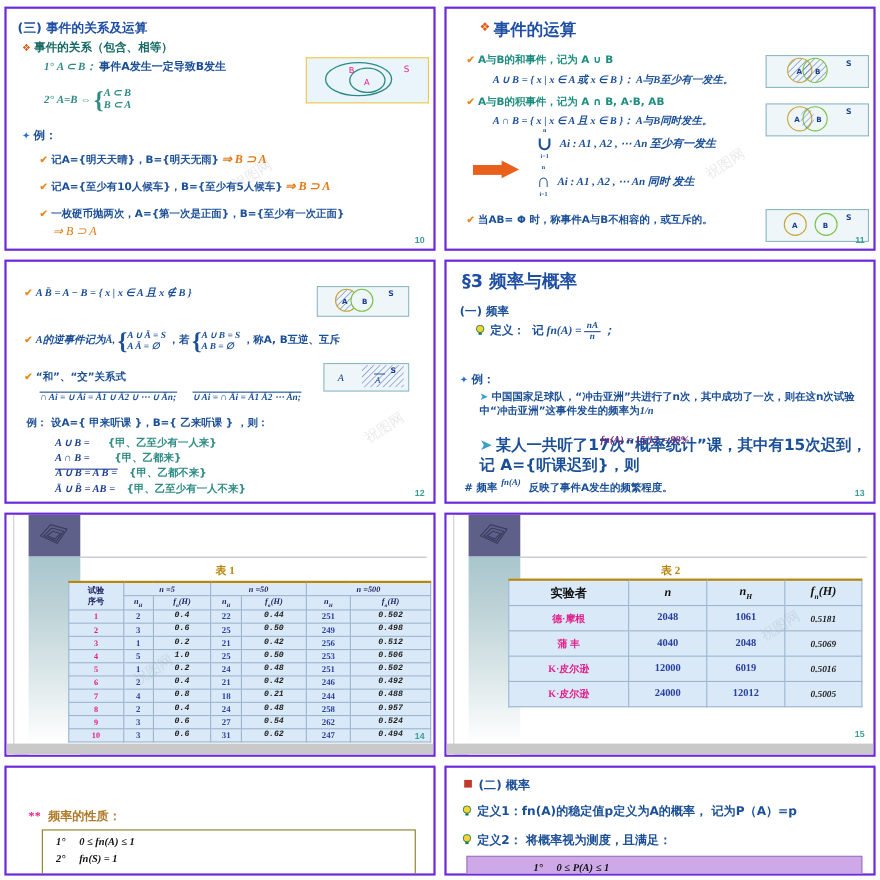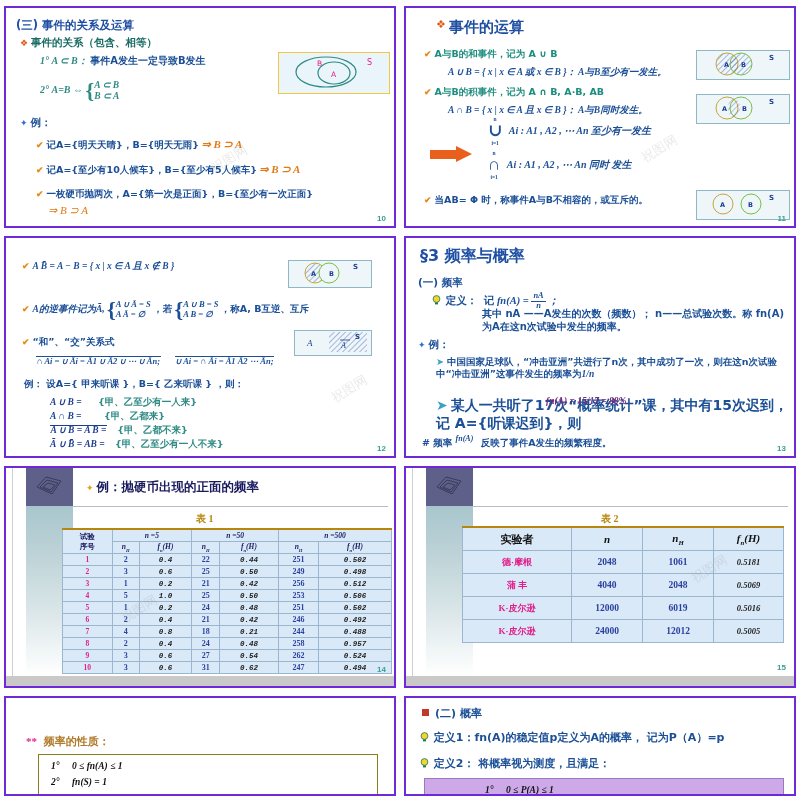--- a/index.html
+++ b/index.html
@@ -367,21 +367,20 @@
             <circle cx="4.5" cy="4" r="3.4" fill="#f5d431" stroke="#1d7a4f" stroke-width=".8"></circle>
             <rect x="3" y="7.4" width="3" height="2" fill="#1d7a4f"></rect>
           </svg>
       </span>
       <span class="cn">定义：</span>
       <span class="cn" style="margin-left:4px">记</span>
       <span class="mi">fn(A) =</span>
       <span class="fr mi"><span class="num">nA</span><span>n</span></span>
       <span class="mi">；</span>
     </div>
-    <div class="d2 cn">其中 nA ——A发生的次数（频数）； n——总试验次数。称 fn(A) 为A在这n次试验中发生的频率。</div>
 
     <div class="ex cn">
       <span class="dia" style="color:#2a6fd6">✦</span><span>例：</span>
     </div>
 
     <div class="b1 cn">
       <span style="color:#3aa0c4;margin-right:3px">➤</span><span>中国国家足球队，“冲击亚洲”共进行了n次，其中成功了一次，则在这n次试验中“冲击亚洲”这事件发生的频率为</span><span class="mi bold">1/n</span>
     </div>
 
     <div class="b2 cn">
@@ -408,23 +407,20 @@
             <path d="M6 13 L13 6 L24 9 L17 18 Z"></path>
             <path d="M9 13 L14 9 L21 11 L16 16 Z"></path>
           </g>
         </svg>
       </div>
     </div>
     <div class="deco-side"></div>
     <div class="hline"></div>
     <div class="deco-bot"></div>
 
-    <div class="stitle cn">
-      <span class="dia" style="color:#e0a11a">✦</span><span>例：抛硬币出现的正面的频率</span>
-    </div>
 
     <div class="tcap" style="left:190px;top:44px">表 1</div>
 
     <table class="tb t1" style="left:56px;top:60px;width:330px">
       <tbody id="t1body">
           <tr>
             <td class="hdr topline" rowspan="2">试验<br>序号</td>
             <td class="hdr topline" colspan="2"><span class="mi">n =5</span></td>
             <td class="hdr topline" colspan="2"><span class="mi">n =50</span></td>
             <td class="hdr topline" colspan="2"><span class="mi">n =500</span></td>

